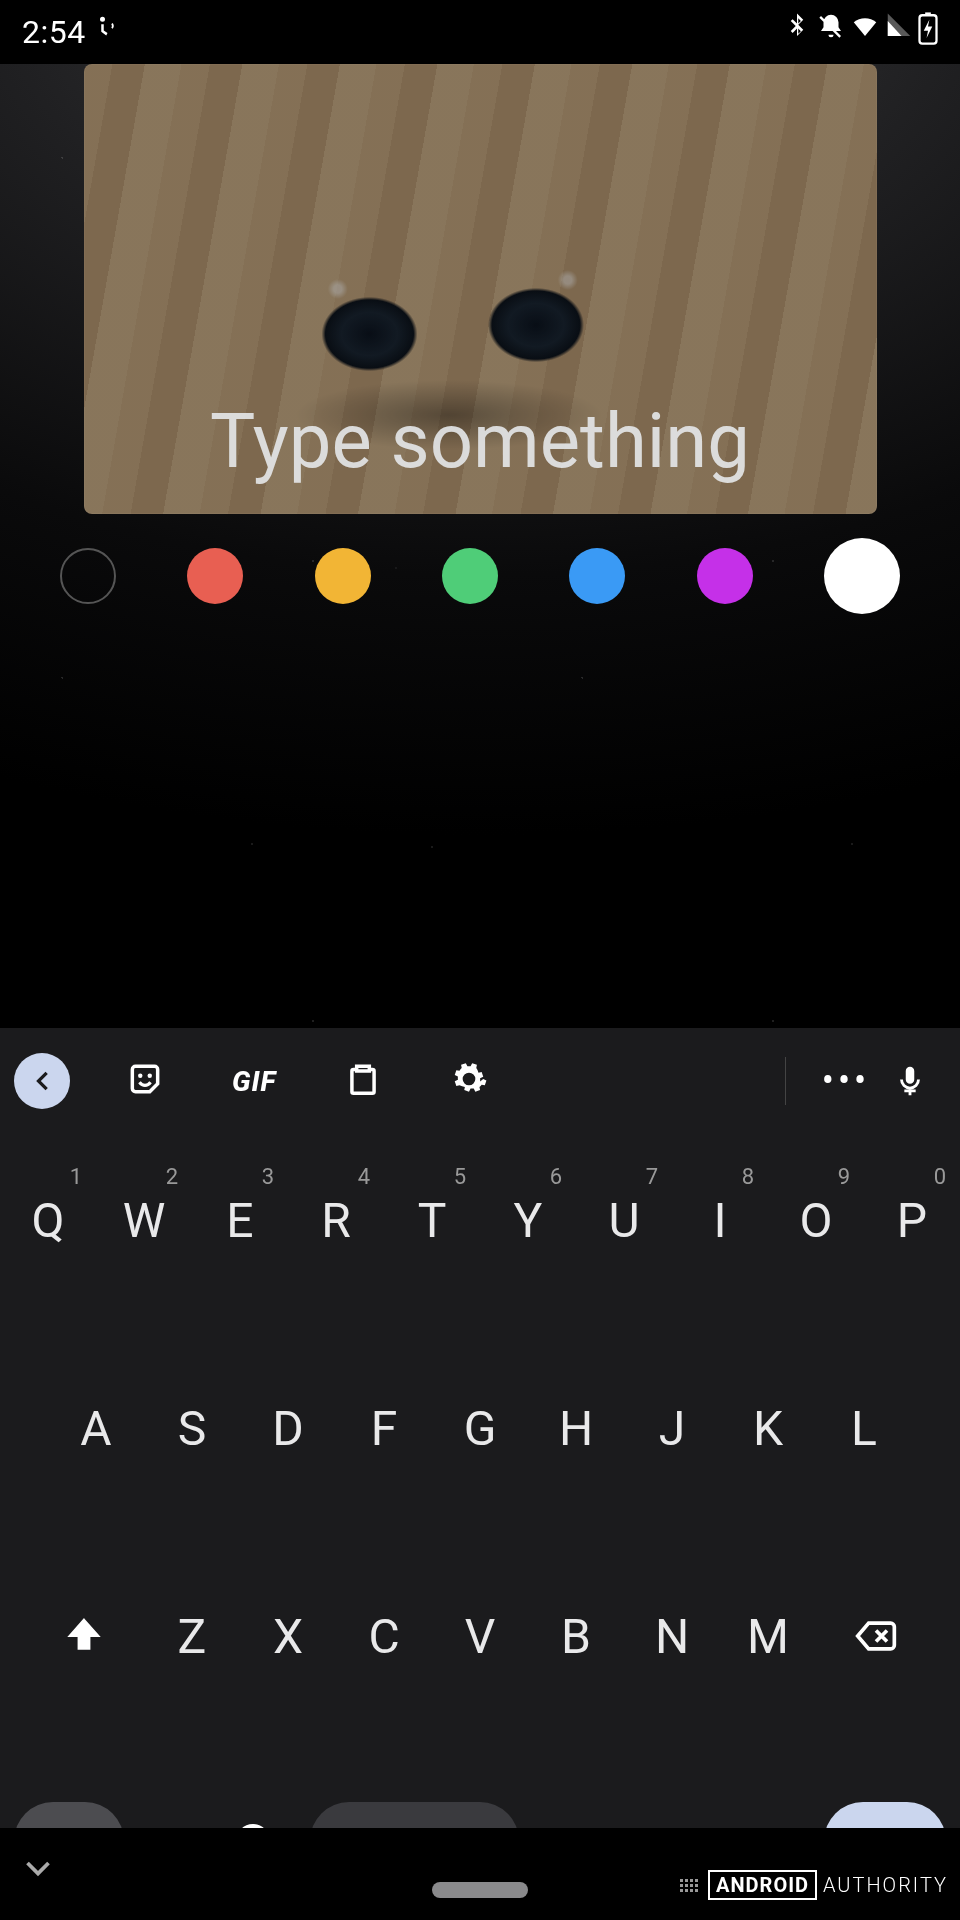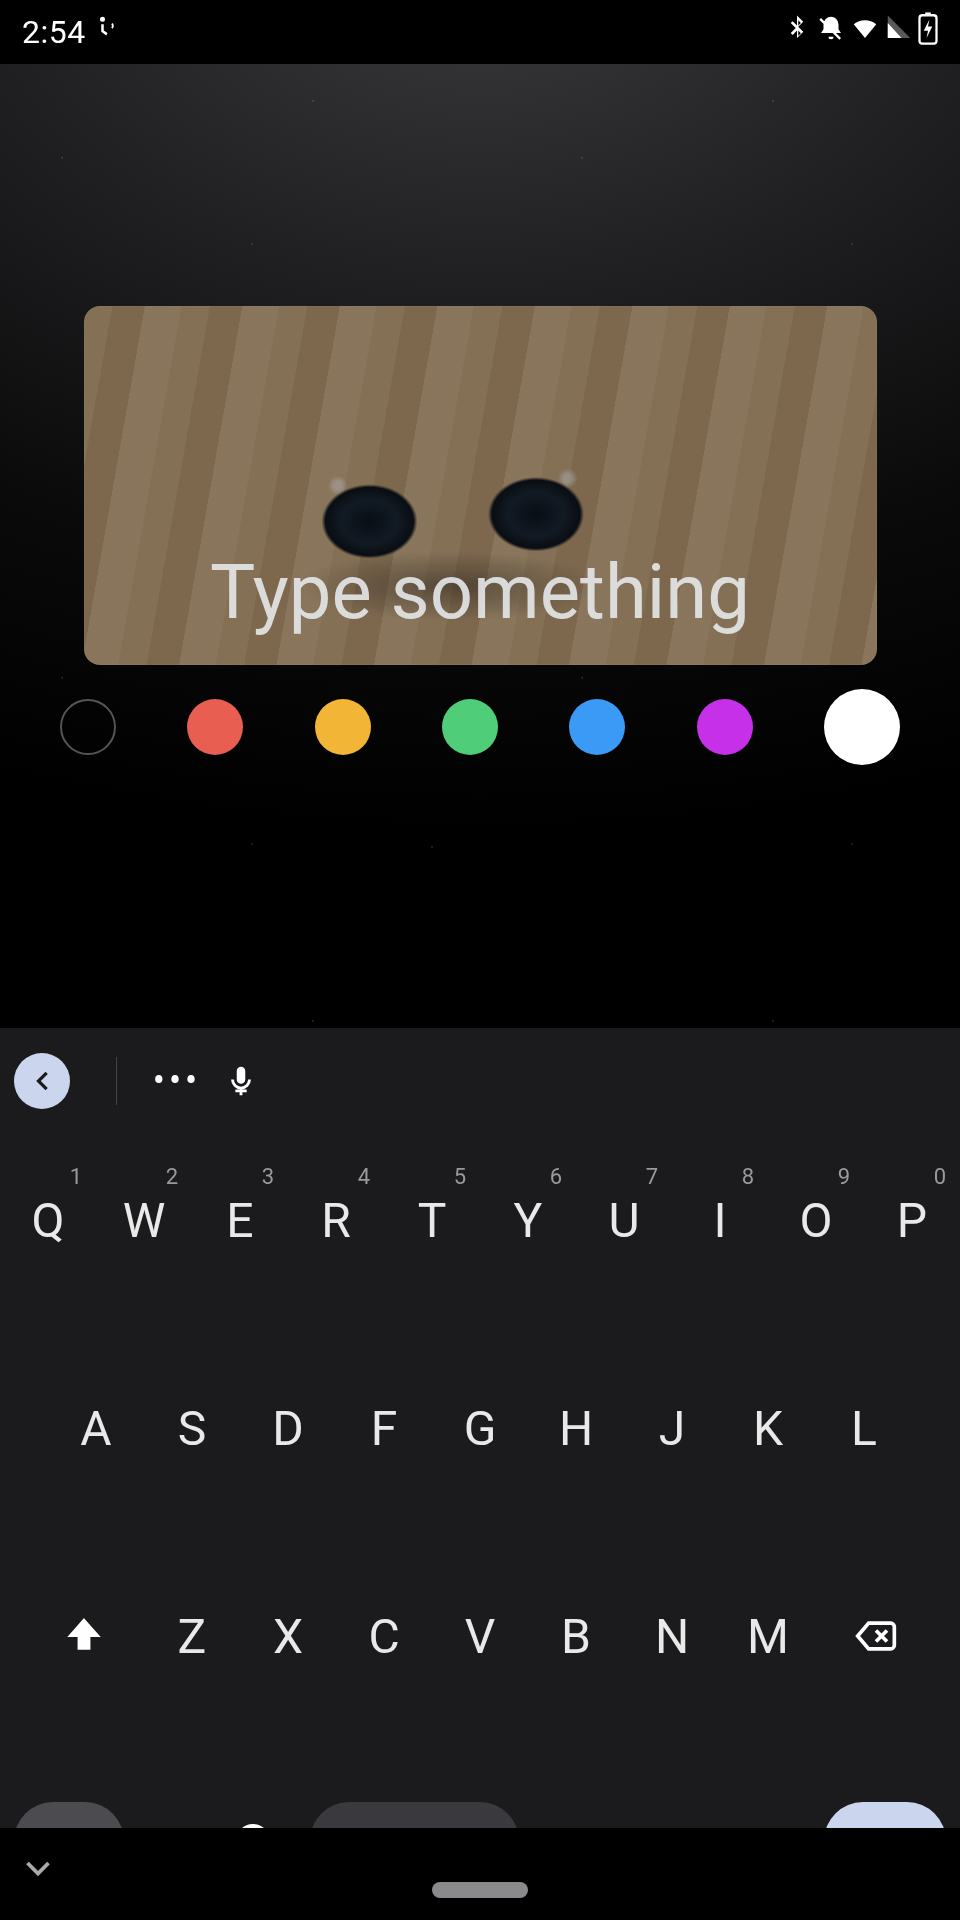--- a/index.html
+++ b/index.html
@@ -1,38 +1,38 @@
 <!DOCTYPE html>
 <html><head>
 <meta charset="utf-8">
 <style>
   * { margin: 0; padding: 0; box-sizing: border-box; -webkit-tap-highlight-color: transparent; }
   html, body { width: 960px; height: 1920px; background: #000; font-family: Roboto, "Helvetica Neue", Arial, sans-serif; color: #fff; overflow: hidden; position: relative; }
   body { display: flex; flex-direction: column; }
 
   
   .status-bar { height: 64px; display: flex; align-items: center; justify-content: space-between; padding: 0 22px; font-size: 32px; font-weight: 400; letter-spacing: 0.5px; position: relative; z-index: 5;}
-  .status-left, .status-right { display: flex; align-items: center; gap: 4px; }
+  .status-left, .status-right { display: flex; align-items: flex-start; gap: 4px; }
   .status-right svg { width: 30px; height: 30px; fill: #fff; }
   .status-right .batt svg { width: 20px; height: 34px; }
 
   
   .canvas-area { position: relative; flex: 0 0 auto; height: 964px; padding-top: 0; background:
       radial-gradient(circle at 12% 18%, rgba(255,255,255,0.14) 0 1px, transparent 1px),
       radial-gradient(circle at 68% 8%,  rgba(255,255,255,0.12) 0 1px, transparent 1px),
       radial-gradient(circle at 42% 30%, rgba(255,255,255,0.10) 0 1px, transparent 1px),
       radial-gradient(circle at 80% 45%, rgba(255,255,255,0.10) 0 1px, transparent 1px),
       radial-gradient(circle at 25% 55%, rgba(255,255,255,0.08) 0 1px, transparent 1px),
       radial-gradient(circle at 55% 70%, rgba(255,255,255,0.06) 0 1px, transparent 1px),
       radial-gradient(ellipse 140% 90% at 50% -10%, #3a3a3c 0%, #202022 36%, #0a0a0b 70%, #000 100%);
     background-size: 520px 520px, 460px 460px, 600px 600px, 540px 540px, 640px 640px, 720px 720px, auto;
     display: flex; flex-direction: column; align-items: center;
   }
 
-  .photo-card { margin-top: 242px; width: 793px; height: 359px; border-radius: 16px; position: relative; overflow: hidden;
+  .photo-card { width: 793px; height: 450px; border-radius: 8px; position: relative; overflow: hidden;
     background:
        linear-gradient(rgba(0,0,0,0.32), rgba(0,0,0,0.32)),
       
       radial-gradient(ellipse 80px 62px at 36% 60%, #0c1420 0%, #1a2633 35%, #0d141d 55%, rgba(0,0,0,0) 60%),
       radial-gradient(circle at 32% 50%, rgba(255,255,255,0.5) 0 4px, rgba(0,0,0,0) 10px),
       radial-gradient(ellipse 80px 62px at 57% 58%, #0c1420 0%, #1a2633 35%, #0d141d 55%, rgba(0,0,0,0) 60%),
       radial-gradient(circle at 61% 48%, rgba(255,255,255,0.5) 0 4px, rgba(0,0,0,0) 10px),
       
       radial-gradient(ellipse 220px 50px at 46% 78%, rgba(0,0,0,0.35) 0%, rgba(0,0,0,0) 70%),
       
@@ -145,20 +145,35 @@
 
 </div>
 
 <div class="keyboard">
   <div class="kb-toolbar">
     <div class="kb-back">
       <svg viewBox="0 0 24 24">
           <path d="M15 4l-8 8 8 8 2-2-6-6 6-6z"></path>
         </svg>
     </div>
+    <div class="kb-tools">
+      <span><svg viewBox="0 0 24 24">
+            <path fill="none" stroke="#fff" stroke-width="2.2" d="M4 6a2 2 0 0 1 2-2h12a2 2 0 0 1 2 2v9l-5 5H6a2 2 0 0 1-2-2V6z"></path>
+            <circle cx="9" cy="10" r="1.4" fill="#fff"></circle>
+            <circle cx="15" cy="10" r="1.4" fill="#fff"></circle>
+            <path d="M8.5 14c1 1.3 2.2 2 3.5 2s2.5-.7 3.5-2" fill="none" stroke="#fff" stroke-width="2"></path>
+          </svg></span>
+      <span class="kb-gif">GIF</span>
+      <span><svg viewBox="0 0 24 24">
+            <path fill="none" stroke="#fff" stroke-width="2.2" d="M8 4h8v3H8zM6 6h2v1h8V6h2a1 1 0 0 1 1 1v13a1 1 0 0 1-1 1H6a1 1 0 0 1-1-1V7a1 1 0 0 1 1-1z"></path>
+          </svg></span>
+      <span><svg viewBox="0 0 24 24">
+            <path d="M12 8a4 4 0 1 0 0 8 4 4 0 0 0 0-8zm9 4l2 1-1 3-2-.4a8 8 0 0 1-1.4 1.4l.4 2-3 1-1-2a8 8 0 0 1-2 0l-1 2-3-1 .4-2A8 8 0 0 1 6 16l-2 .4-1-3 2-1a8 8 0 0 1 0-2l-2-1 1-3 2 .4A8 8 0 0 1 7.4 5l-.4-2 3-1 1 2a8 8 0 0 1 2 0l1-2 3 1-.4 2A8 8 0 0 1 18 8l2-.4 1 3-2 1a8 8 0 0 1 0 2z"></path>
+          </svg></span>
+    </div>
     <div class="kb-sep"></div>
     <div class="kb-more">
         <span class="kb-more-dots">•••</span>
       </div>
     <div class="kb-mic" style="margin-right:18px;">
       <svg viewBox="0 0 24 24" width="34" height="34">
           <path d="M12 2a3 3 0 0 1 3 3v6a3 3 0 1 1-6 0V5a3 3 0 0 1 3-3zm7 9a7 7 0 0 1-14 0h2a5 5 0 0 0 10 0h2zm-6 9v2h-2v-2H8v-2h8v2h-3z"></path>
         </svg>
     </div>
   </div>
@@ -231,14 +246,32 @@
     </div>
   </div>
 
   <div class="navbar">
     <div class="nav-down">
       <svg viewBox="0 0 24 24">
           <path d="M5 8l7 7 7-7"></path>
         </svg>
     </div>
     <div class="nav-pill"></div>
+    <div class="watermark">
+      <span class="dots">
+          <i></i>
+          <i></i>
+          <i></i>
+          <i></i>
+          <i></i>
+          <i></i>
+          <i></i>
+          <i></i>
+          <i></i>
+          <i></i>
+          <i></i>
+          <i></i>
+        </span>
+      <span class="box">ANDROID</span>
+      <span class="auth">AUTHORITY</span>
+    </div>
   </div>
 </div>
 
 </body></html>

